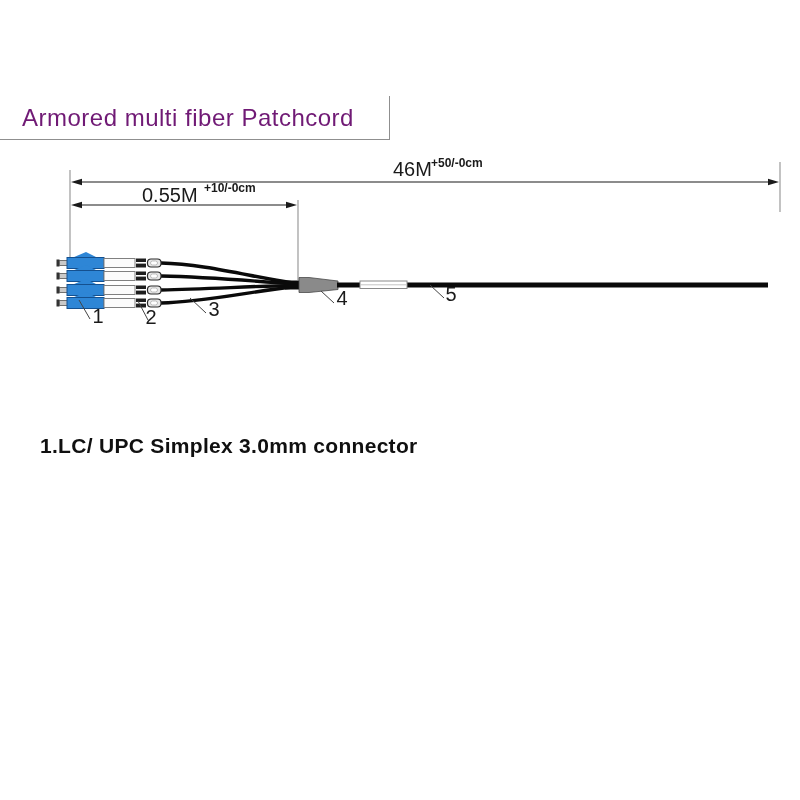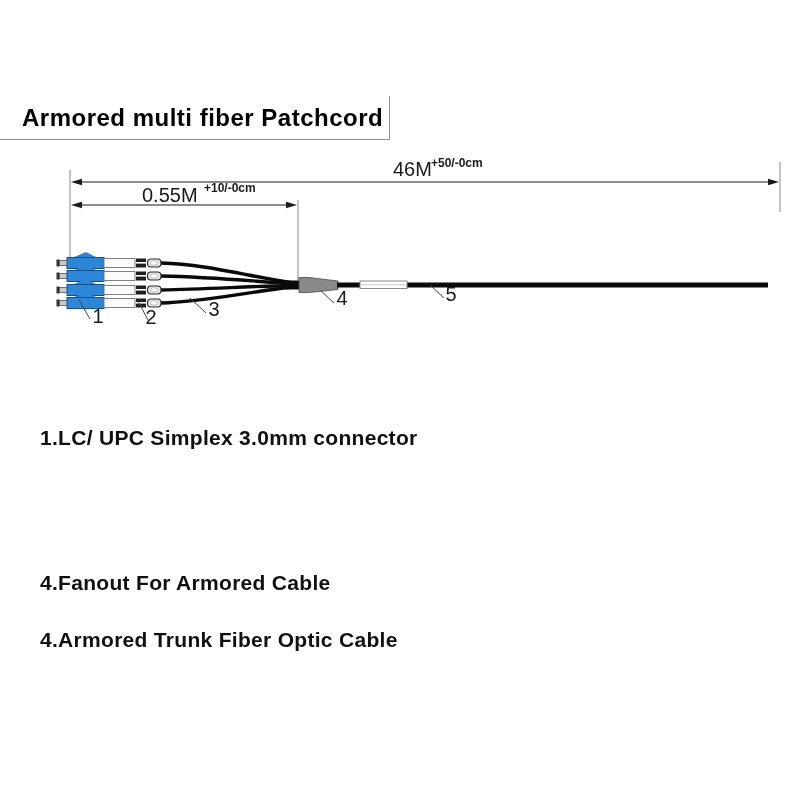--- a/index.html
+++ b/index.html
@@ -6,24 +6,24 @@
   .canvas{
     position:relative;width:800px;height:800px;background:#ffffff;overflow:hidden;
     font-family:"Liberation Sans",sans-serif;color:#111;
   }
   .title-box{
     position:absolute;left:-2px;top:96px;width:392px;height:44px;
     border-right:1px solid #8f8f8f;border-bottom:1px solid #8f8f8f;
     display:flex;align-items:center;padding-left:24px;box-sizing:border-box;
     background:#fff;
   }
-  .title-box span{font-size:24px;font-weight:700;letter-spacing:0.5px;color:#000000;}
+  .title-box span{font-size:24px;font-weight:400;letter-spacing:0.5px;color:#701a75;}
   svg.diagram{position:absolute;left:0;top:0;width:800px;height:800px;}
   svg text{font-family:"Liberation Sans",sans-serif;fill:#1a1a1a;}
-  .parts-list{position:absolute;left:0;top:4px;width:800px;height:564px;pointer-events:none;}
+  .parts-list{position:absolute;left:0;top:12px;width:800px;height:564px;pointer-events:none;}
   .part{
     position:absolute;left:40px;font-size:21px;font-weight:bold;color:#101010;
     letter-spacing:0.3px;white-space:nowrap;
   }
 </style>
 </head>
 <body>
 
 <div class="canvas">
 
@@ -128,17 +128,15 @@
       <text x="98" y="323">1</text>
       <text x="151" y="324">2</text>
       <text x="214" y="316">3</text>
       <text x="342" y="305">4</text>
       <text x="451" y="301">5</text>
     </g>
   </svg>
 
   <div class="parts-list">
     <div class="part" style="top:422px">1.LC/ UPC Simplex 3.0mm connector</div>
-    <div class="part" style="top:567px">4.Fanout For Armored Cable</div>
-    <div class="part" style="top:624px">4.Armored Trunk Fiber Optic Cable</div>
   </div>
 
 </div>
 
 </body></html>

